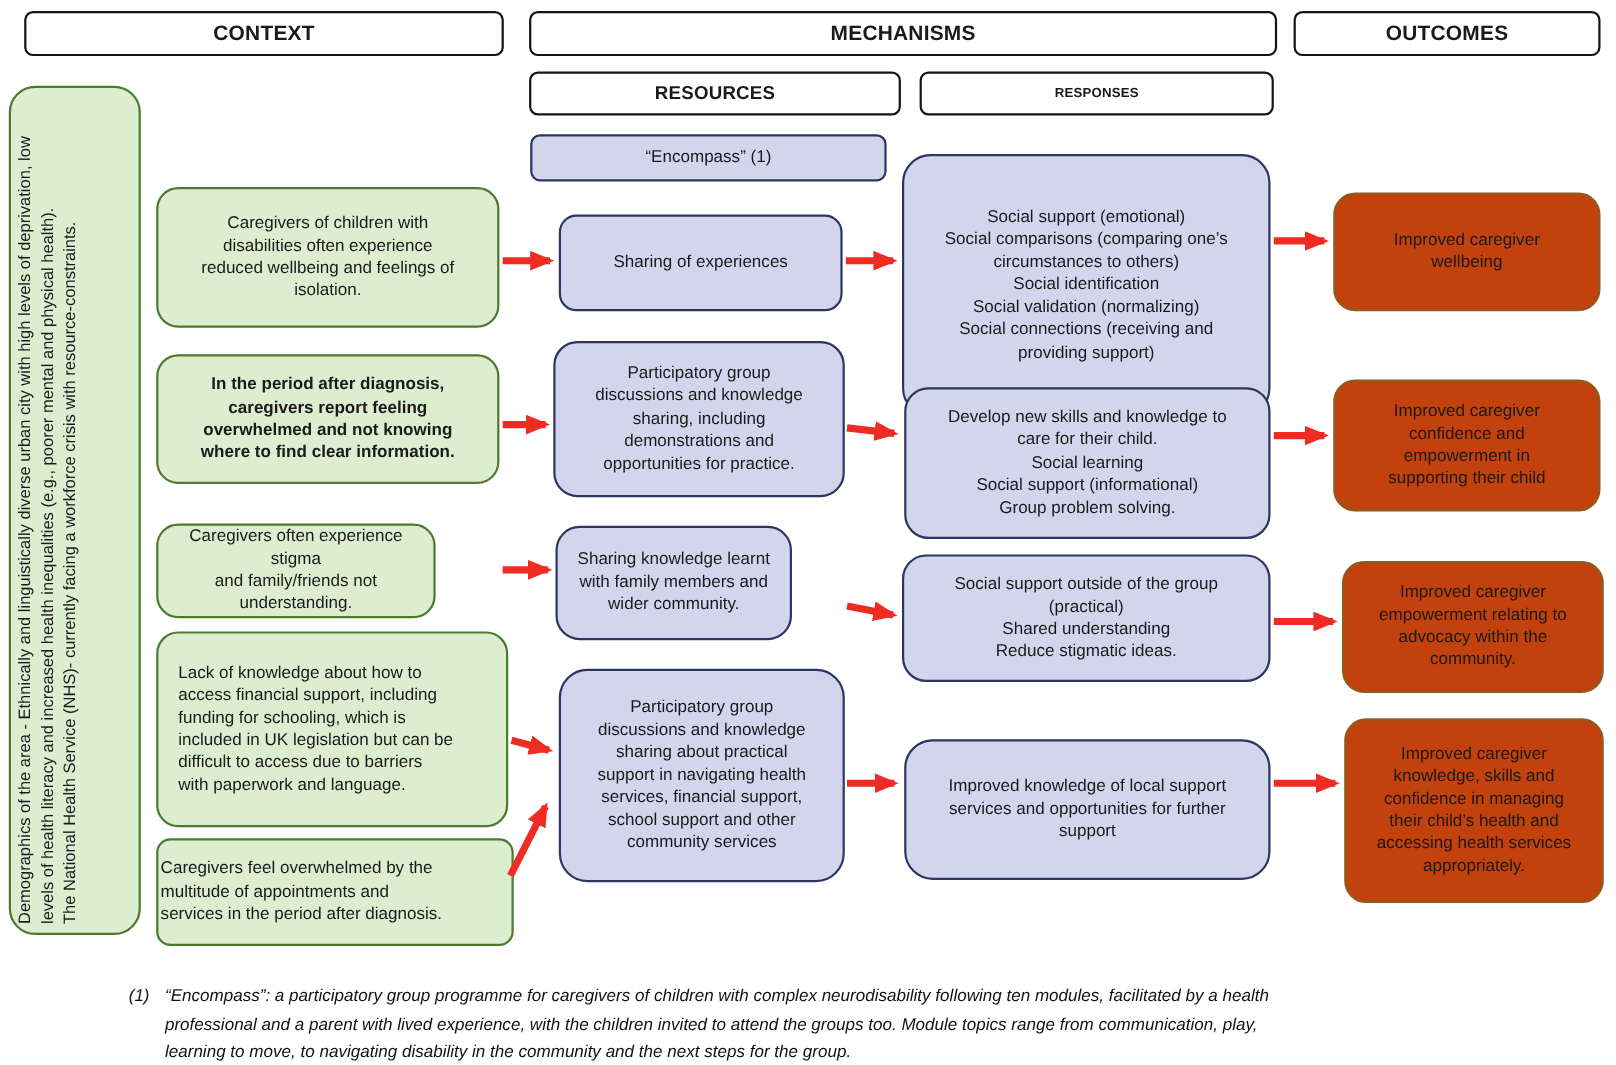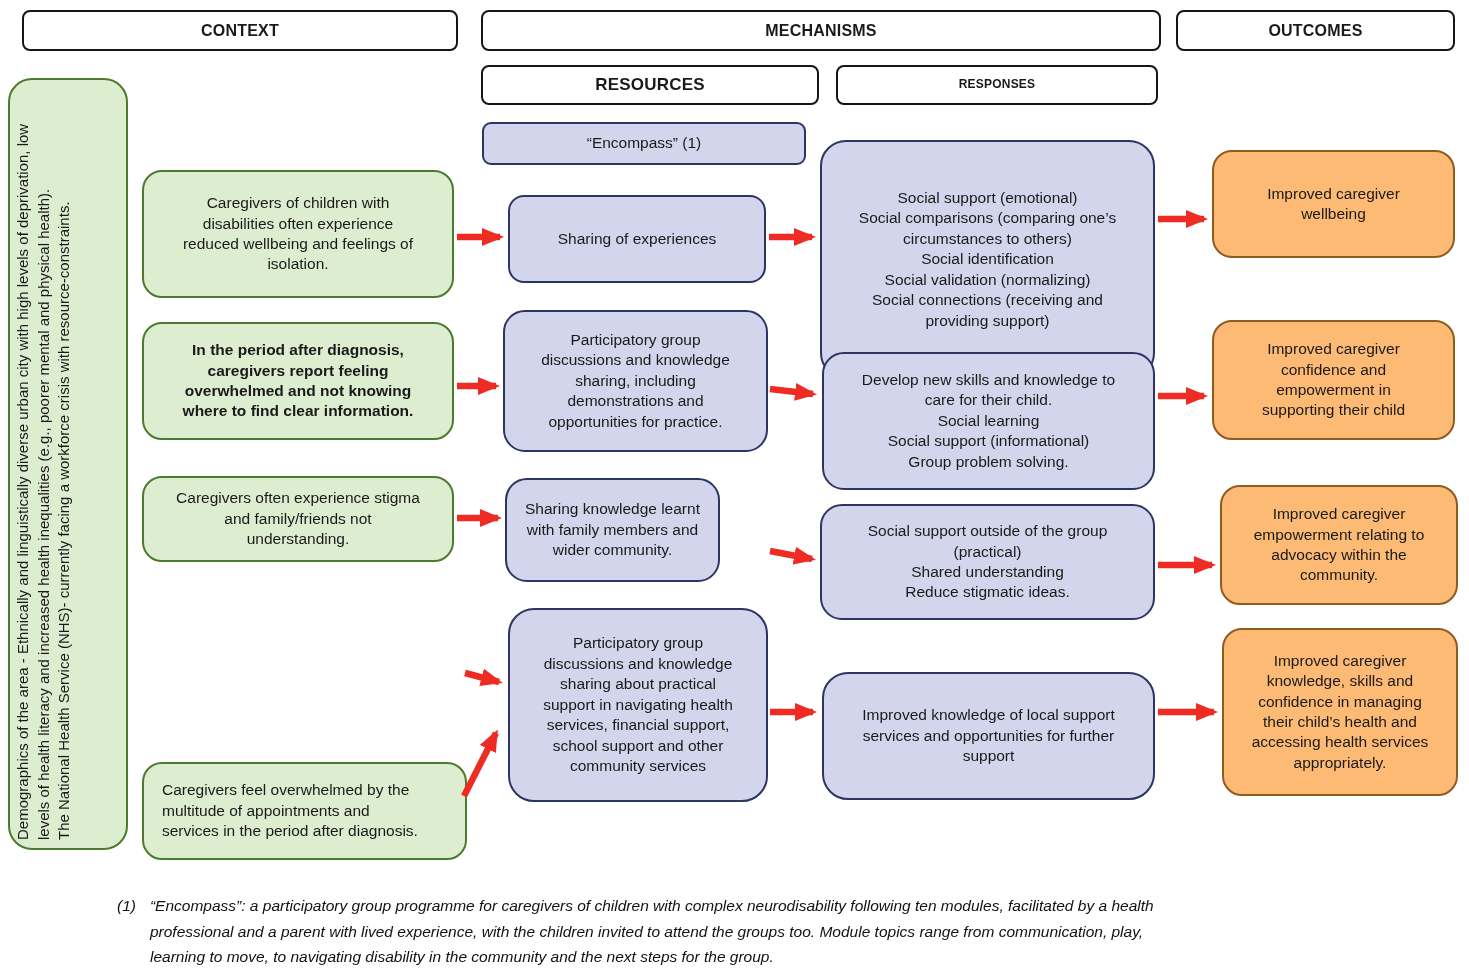--- a/index.html
+++ b/index.html
@@ -8,48 +8,48 @@
     font-family:"Liberation Sans",sans-serif;color:#1a1a1a;overflow:hidden;
   }
   .box{
     position:absolute;box-sizing:border-box;
     display:flex;align-items:center;justify-content:center;
     text-align:center;line-height:1.32;font-size:15.5px;
     white-space:pre-line;padding:6px 10px;background:#fff;
   }
   .hdr{
     border:2.5px solid #151515;border-radius:8px;background:#fff;
-    font-weight:bold;font-size:16px;letter-spacing:.2px;white-space:nowrap;
+    font-weight:bold;font-size:19px;letter-spacing:.2px;white-space:nowrap;
   }
   .green{background:#ddedd0;border:2.5px solid #4c7a2f;border-radius:20px;}
   .lav{background:#d3d5ed;border:2.5px solid #2d3563;border-radius:22px;}
-  .orange{background:#fdba74;border:2.5px solid #8f5c20;border-radius:20px;}
+  .orange{background:#c2410c;border:2.5px solid #8f5c20;border-radius:20px;margin-top:25px;}
   .leftalign{text-align:left;justify-content:flex-start;}
 
   
   .h-context{left:22px;top:10px;width:436px;height:41px;}
   .h-mech{left:481px;top:10px;width:680px;height:41px;}
   .h-out{left:1176px;top:10px;width:279px;height:41px;}
   .h-res{left:481px;top:65px;width:338px;height:40px;font-size:17px;}
   .h-resp{left:836px;top:65px;width:322px;height:40px;font-size:12px;}
 
   
   .sidebar{left:8px;top:78px;width:120px;height:772px;border-radius:24px;padding:0;}
   .sidebar-text{
     position:absolute;left:50%;top:50%;width:752px;height:110px;
     transform:translate(-50%,-50%) rotate(-90deg);
     text-align:left;font-size:15px;line-height:1.38;white-space:pre-line;
   }
 
   
   .ctx1{left:142px;top:170px;width:312px;height:128px;}
   .ctx2{left:142px;top:322px;width:312px;height:118px;font-weight:bold;}
-  .ctx3{left:142px;top:476px;width:312px;height:86px;}
+  .ctx3{left:142px;top:476px;width:254px;height:86px;}
   .ctx4{left:142px;top:574px;width:320px;height:178px;padding-left:18px;}
-  .ctx5{left:142px;top:762px;width:325px;height:98px;padding-left:18px;}
+  .ctx5{left:142px;top:762px;width:325px;height:98px;padding-left:2px;border-radius:13px;}
 
   
   .enc{left:482px;top:122px;width:324px;height:43px;border-radius:9px;border-width:2px;}
   .res1{left:508px;top:195px;width:258px;height:88px;border-radius:16px;}
   .res2{left:503px;top:310px;width:265px;height:142px;}
   .res3{left:505px;top:478px;width:215px;height:104px;}
   .res4{left:508px;top:608px;width:260px;height:194px;border-radius:26px;}
 
   
   .resp1{left:820px;top:140px;width:335px;height:239px;border-radius:26px;}
@@ -93,20 +93,26 @@
 disabilities often experience
 reduced wellbeing and feelings of
 isolation.</div>
   <div class="box green ctx2">In the period after diagnosis,
 caregivers report feeling
 overwhelmed and not knowing
 where to find clear information.</div>
   <div class="box green ctx3">Caregivers often experience stigma
 and family/friends not
 understanding.</div>
+  <div class="box green ctx4 leftalign">Lack of knowledge about how to
+access financial support, including
+funding for schooling, which is
+included in UK legislation but can be
+difficult to access due to barriers
+with paperwork and language.</div>
   <div class="box green ctx5 leftalign">Caregivers feel overwhelmed by the
 multitude of appointments and
 services in the period after diagnosis.</div>
 
   <div class="box lav enc">“Encompass” (1)</div>
   <div class="box lav res1">Sharing of experiences</div>
   <div class="box lav res2">Participatory group
 discussions and knowledge
 sharing, including
 demonstrations and

